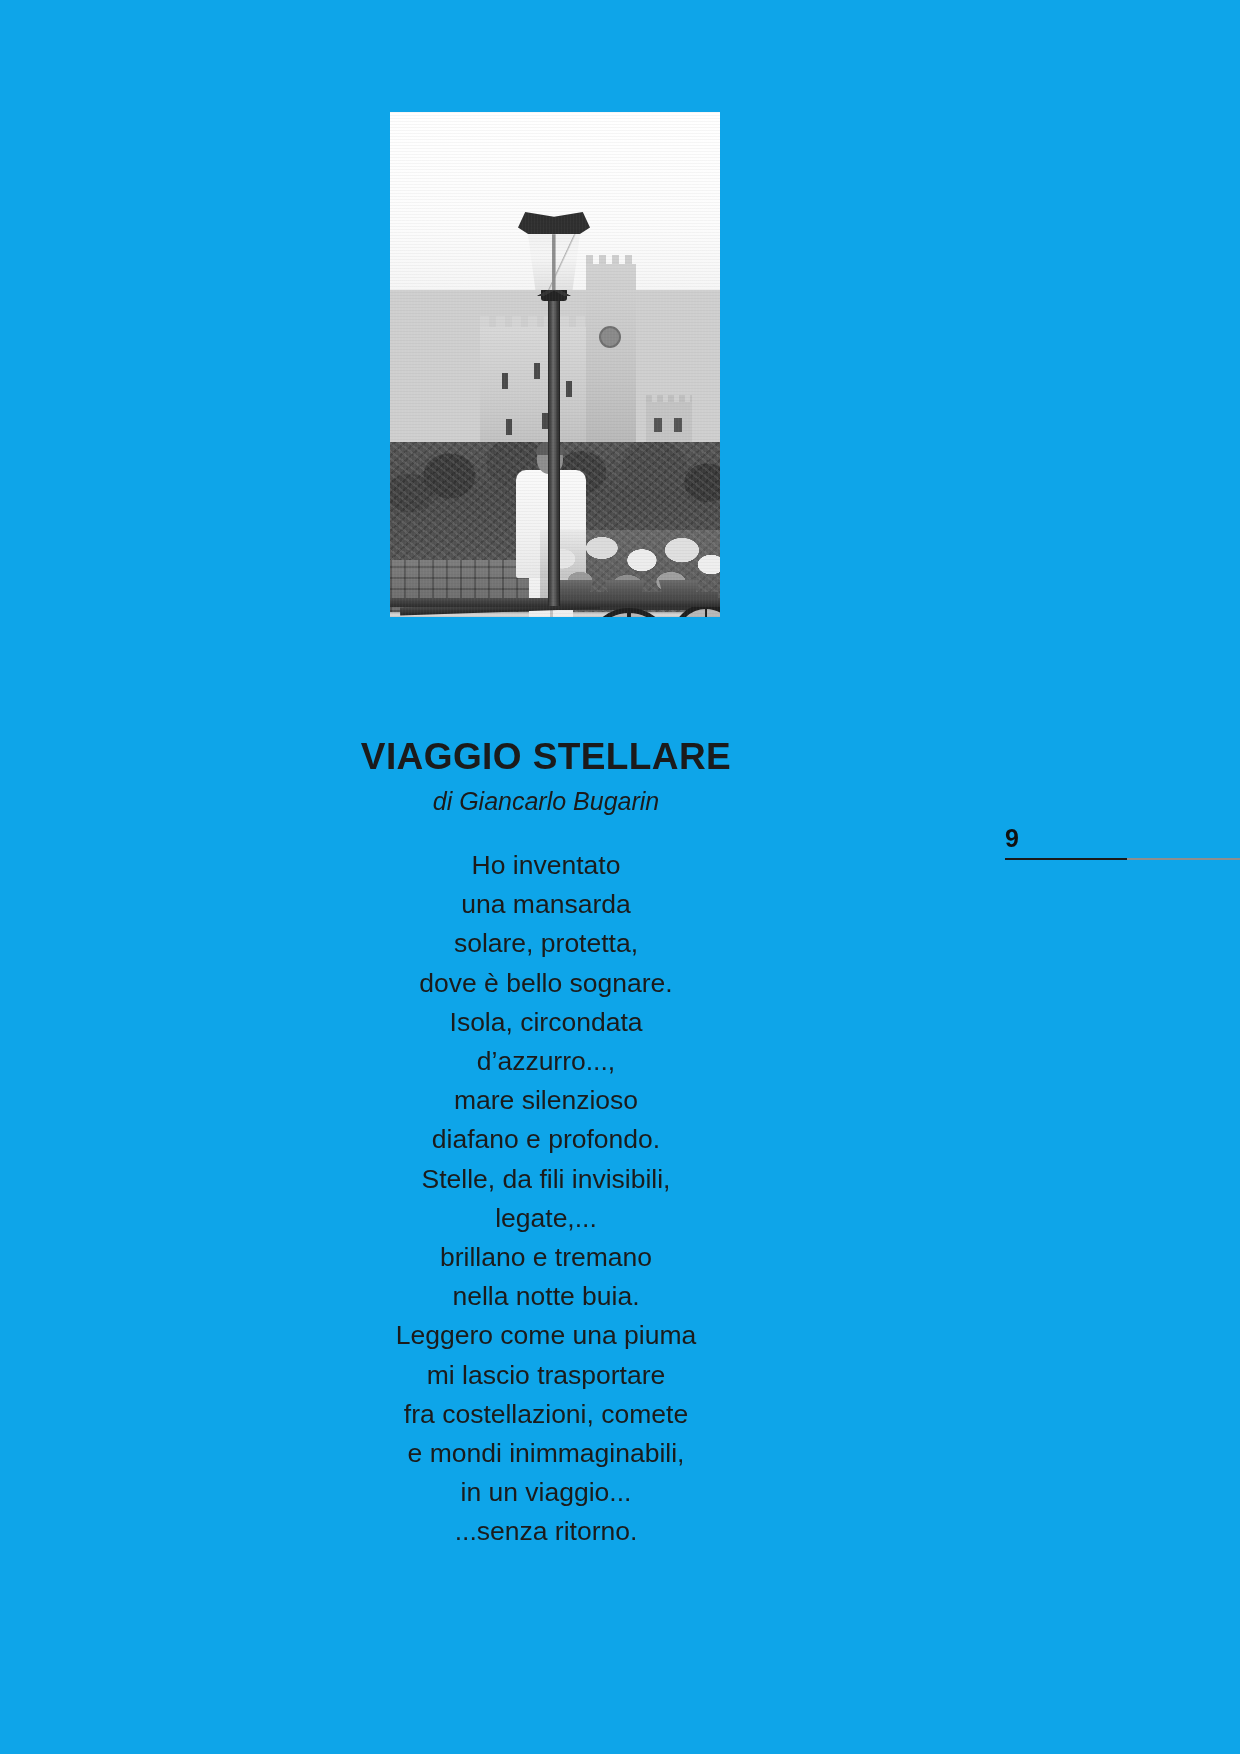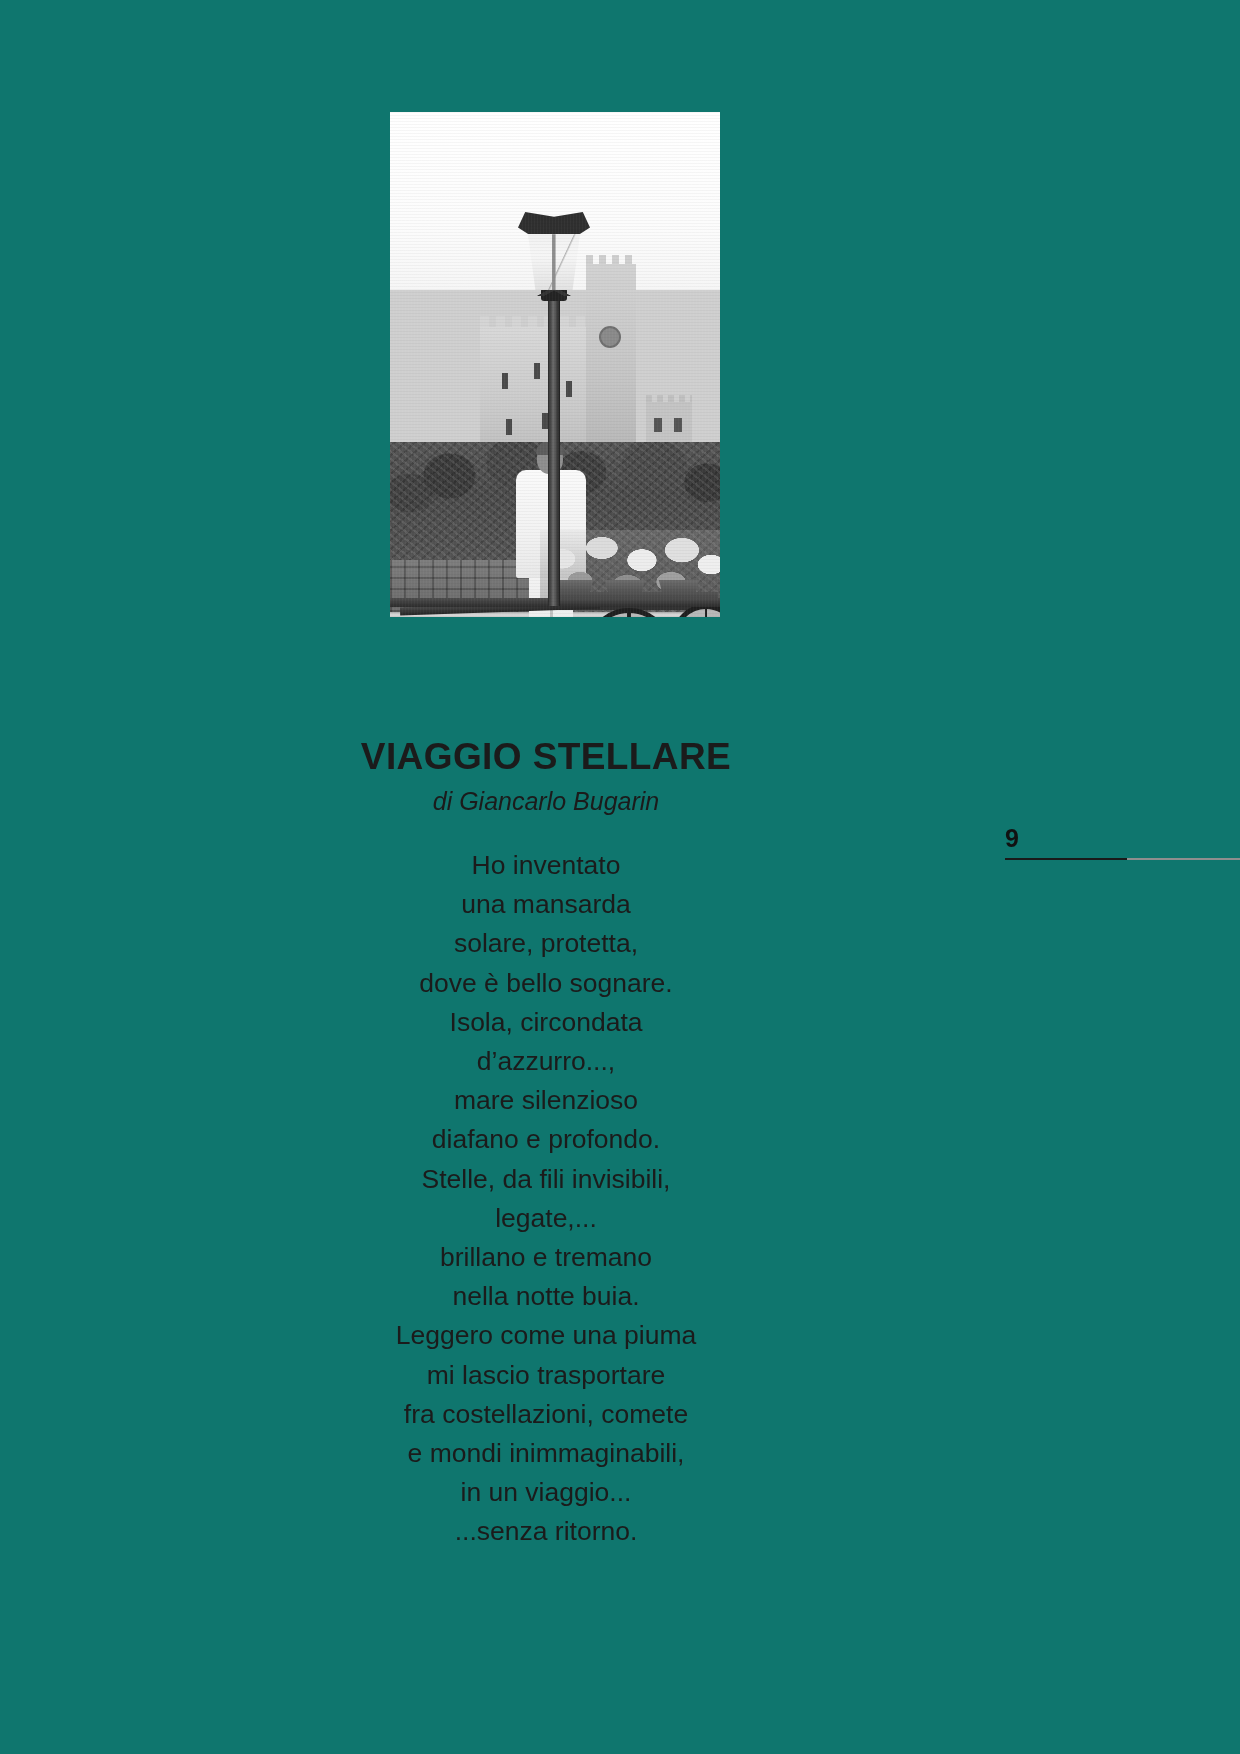--- a/index.html
+++ b/index.html
@@ -13,21 +13,21 @@
     position: relative;
     font-family: "Liberation Sans", sans-serif;
     color: #1a1a1a;
     overflow: hidden;
   }
 
   
   .page {
     position: absolute;
     inset: 0;
-    background: #0f766e;
+    background: #0ea5e9;
   }
 
   
   .photo-wrap {
     position: absolute;
     left: 390px;
     top: 112px;
     width: 330px;
     height: 505px;
   }

